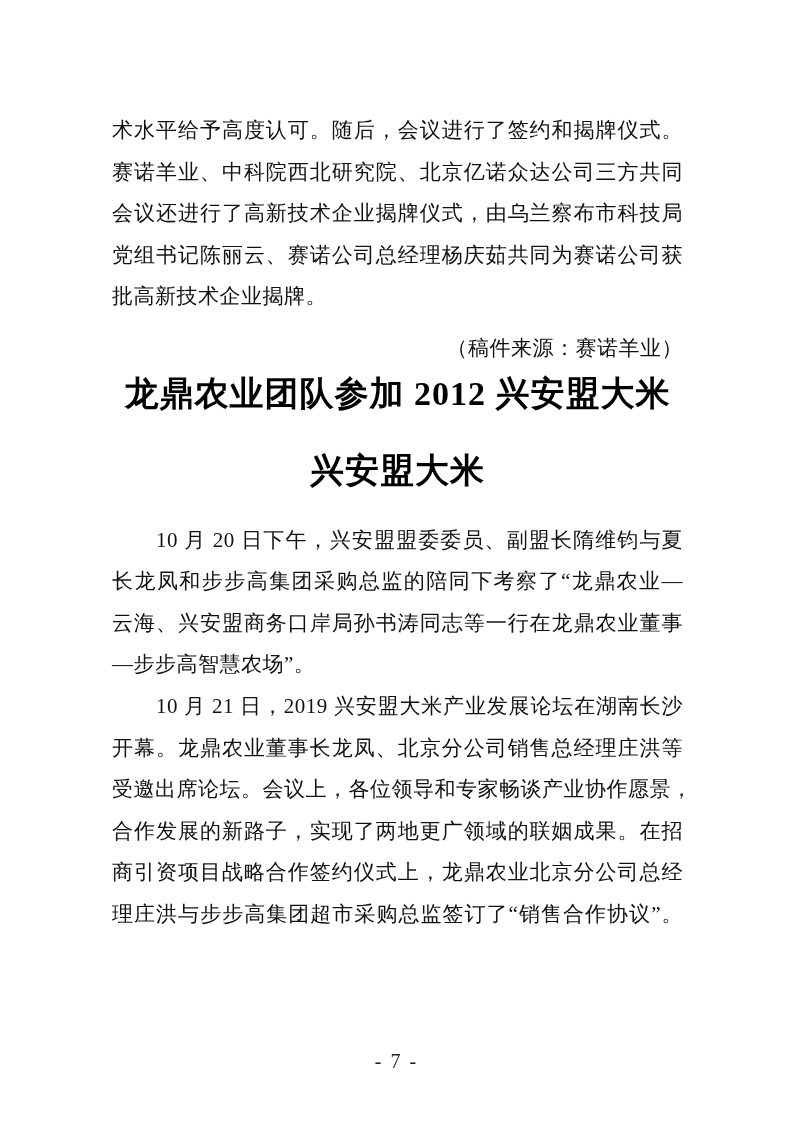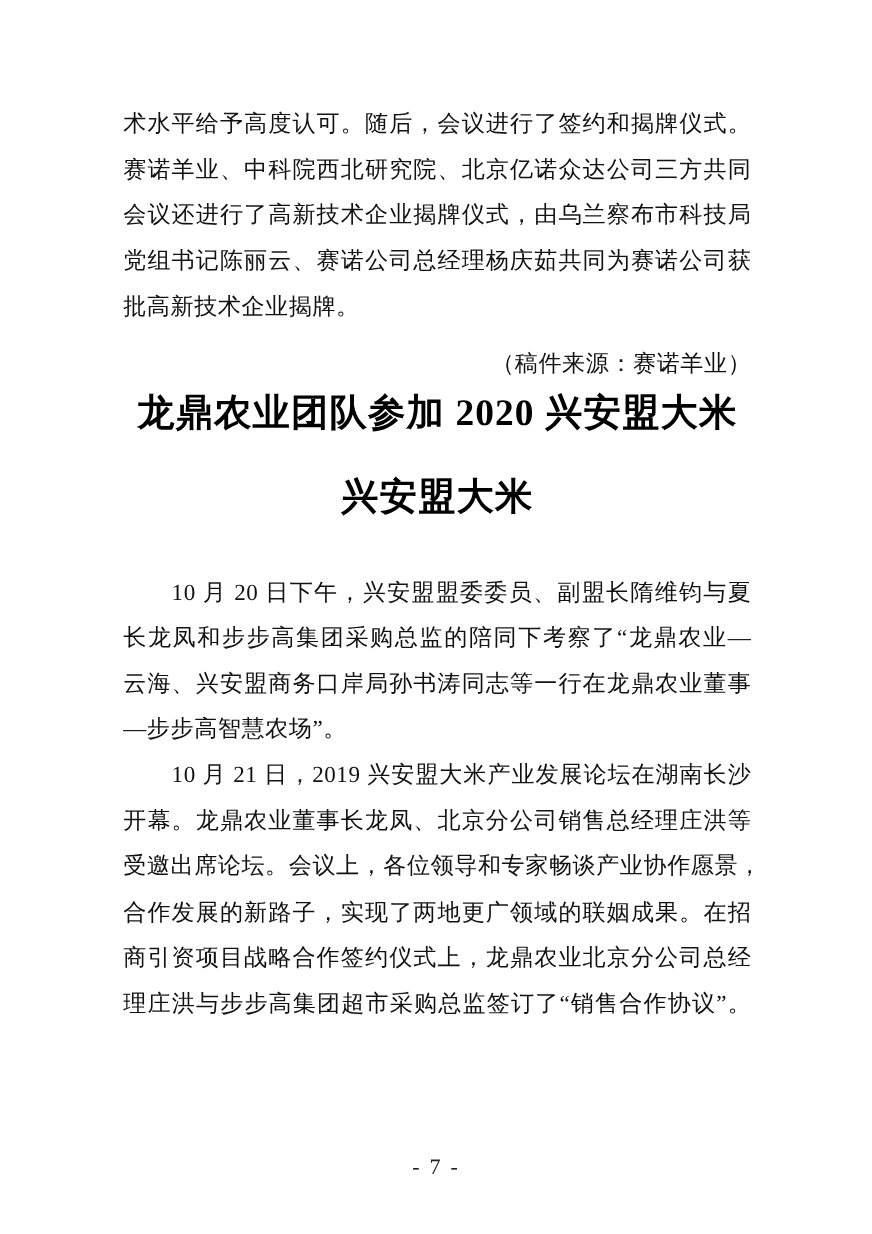--- a/index.html
+++ b/index.html
@@ -12,21 +12,21 @@
     width: 793px;
     height: 1122px;
     background: #ffffff;
     overflow: hidden;
     font-family: "Liberation Serif", "DejaVu Serif", serif;
     color: #111111;
   }
   .content {
     position: absolute;
     left: 112px;
-    top: 92px;
+    top: 110px;
     width: 571px;
   }
   .tline {
     font-size: 21px;
     line-height: 41.6px;
     height: 41.6px;
     text-align: justify;
     text-align-last: justify;
     white-space: nowrap;
     letter-spacing: 0.5px;
@@ -55,21 +55,21 @@
     line-height: 48px;
     height: 48px;
     text-align: center;
     color: #000000;
     letter-spacing: 1px;
   }
   .title-line + .title-line {
     margin-top: 29px;
   }
   .para-after-title {
-    margin-top: 41px;
+    margin-top: 25px;
     font-family: Liberation Serif, serif;
   }
   .page-footer {
     position: absolute;
     left: 0;
     right: 0;
     top: 1049px;
     text-align: center;
     font-size: 20px;
     line-height: 24px;
@@ -87,21 +87,21 @@
         <div class="tline">术水平给予高度认可。随后，会议进行了签约和揭牌仪式。</div>
         <div class="tline">赛诺羊业、中科院西北研究院、北京亿诺众达公司三方共同</div>
         <div class="tline">会议还进行了高新技术企业揭牌仪式，由乌兰察布市科技局</div>
         <div class="tline">党组书记陈丽云、赛诺公司总经理杨庆茹共同为赛诺公司获</div>
         <div class="tline last">批高新技术企业揭牌。</div>
       </div>
 
     <div class="source-line">（稿件来源：赛诺羊业）</div>
 
     <div class="title-block">
-        <div class="title-line">龙鼎农业团队参加 2020 兴安盟大米</div>
+        <div class="title-line">龙鼎农业团队参加 2012 兴安盟大米</div>
         <div class="title-line">兴安盟大米</div>
       </div>
 
     <div class="para-after-title">
         <div class="tline indent">10 月 20 日下午，兴安盟盟委委员、副盟长隋维钧与夏</div>
         <div class="tline">长龙凤和步步高集团采购总监的陪同下考察了“龙鼎农业—</div>
         <div class="tline">云海、兴安盟商务口岸局孙书涛同志等一行在龙鼎农业董事</div>
         <div class="tline last">—步步高智慧农场”。</div>
       </div>
 

